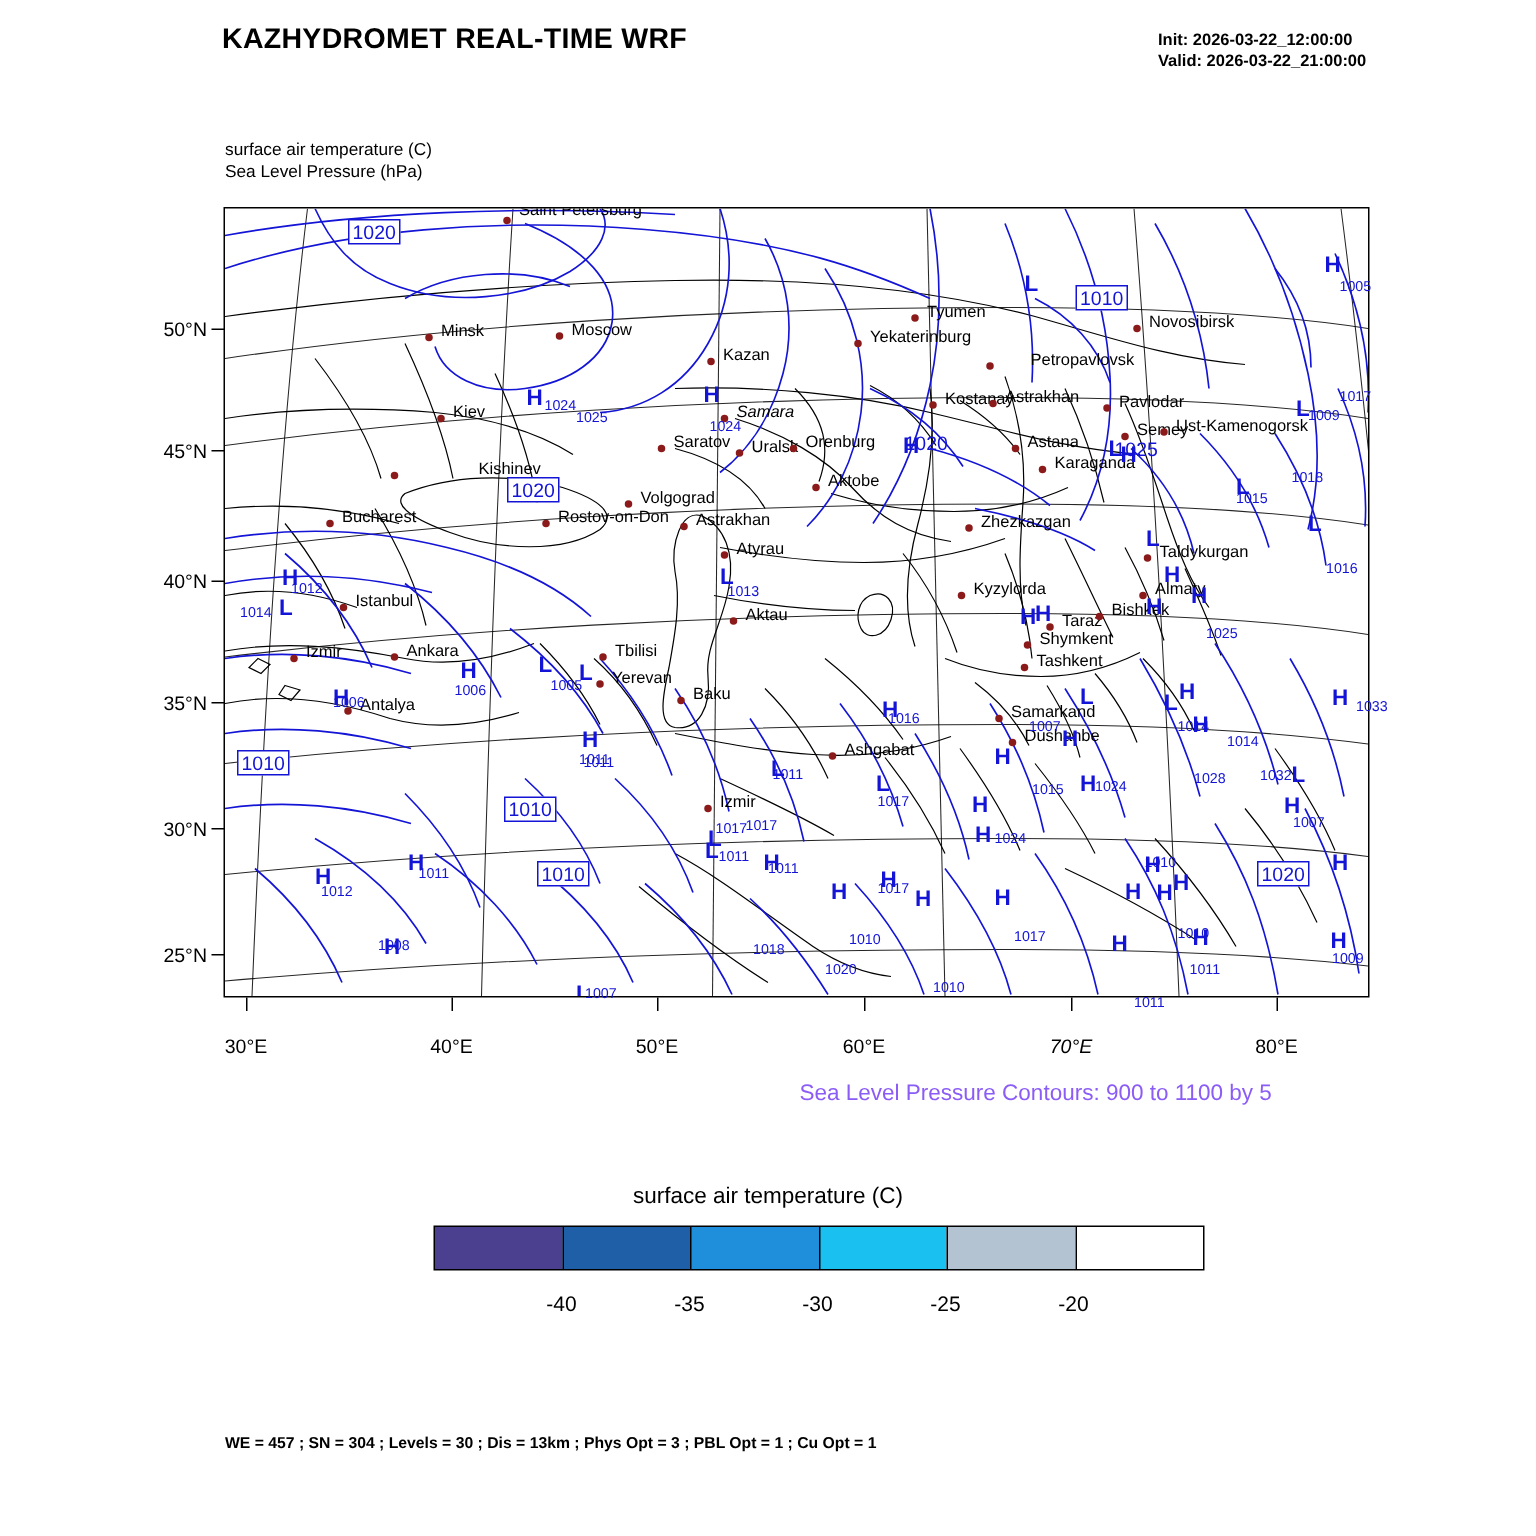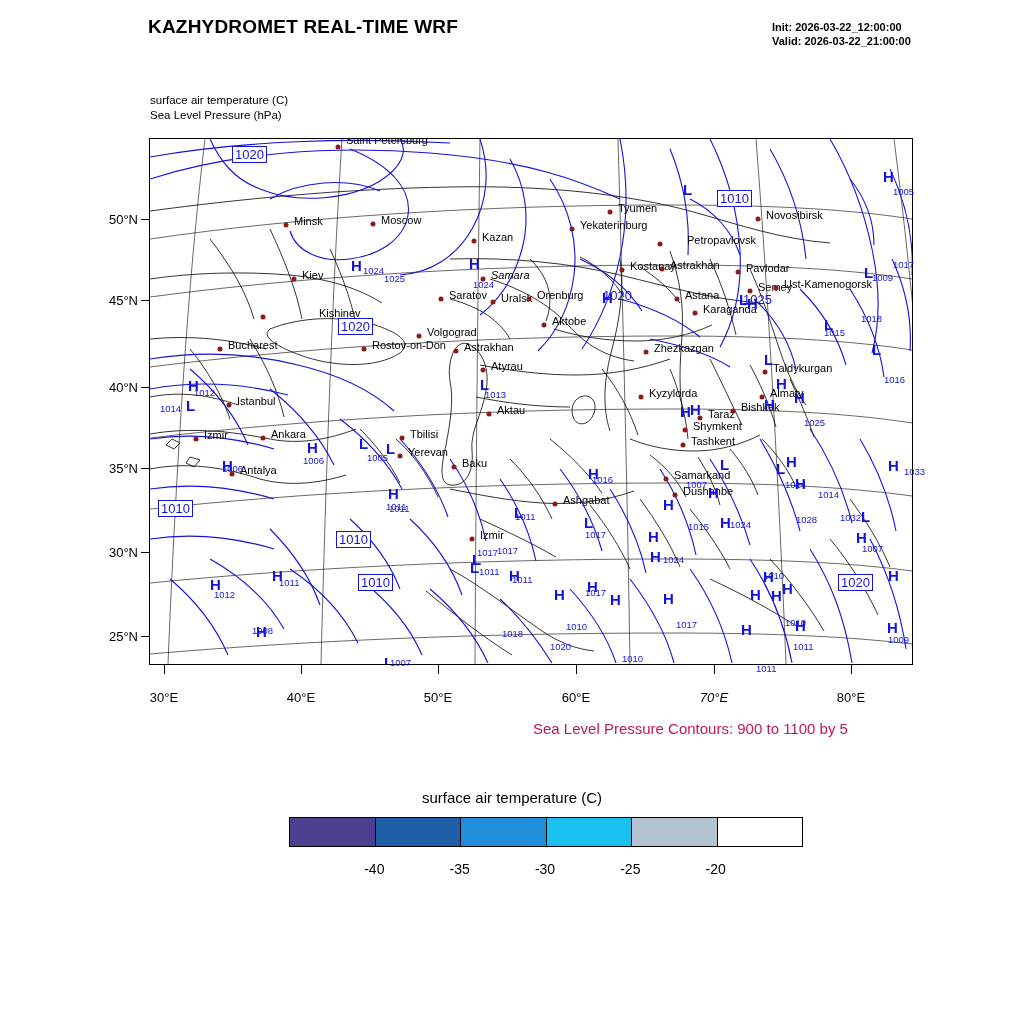--- a/index.html
+++ b/index.html
@@ -55,21 +55,21 @@
   .xlabel {
     font-size: 13px;
     text-align: center;
     width: 60px;
   }
 
   
   #contour-caption {
     left: 533px; top: 720px;
     font-size: 15px;
-    color: #be185d;
+    color: #8b5cf6;
   }
 
   
   #cbar-title {
     left: 0; top: 789px;
     width: 1024px;
     text-align: center;
     font-size: 15px;
   }
   #cbar {
@@ -568,13 +568,14 @@
   </div>
 <div class="abs" id="cbar-ticks">
     <span style="left: 85.3333px;">-40</span>
     <span style="left: 170.667px;">-35</span>
     <span style="left: 256px;">-30</span>
     <span style="left: 341.333px;">-25</span>
     <span style="left: 426.667px;">-20</span>
   </div>
 
 <div class="abs" id="footer">
+  <div>WE = 457 ; SN = 304 ; Levels = 30 ; Dis = 13km ; Phys Opt = 3 ; PBL Opt = 1 ; Cu Opt = 1</div>
 </div>
 
 </body></html>

